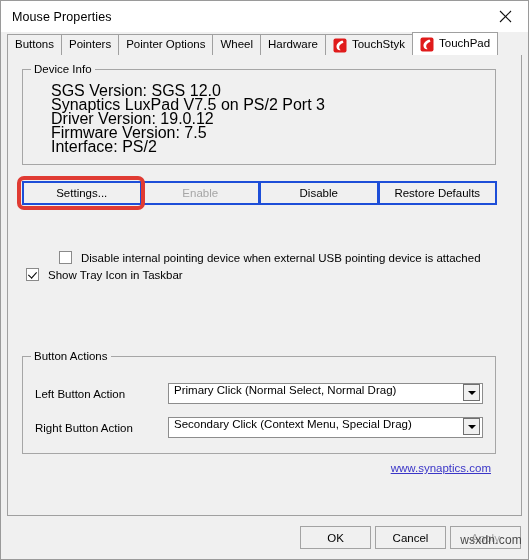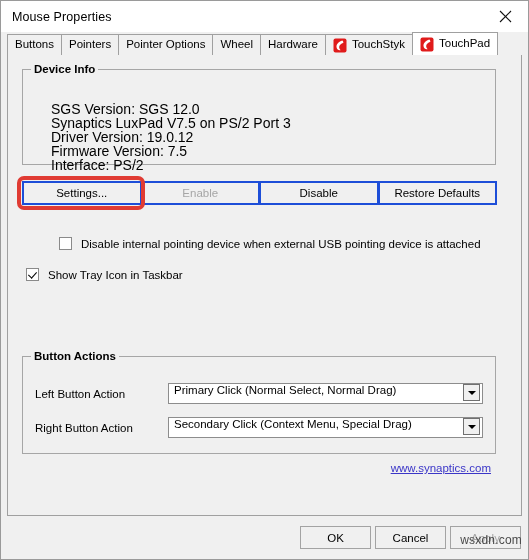--- a/index.html
+++ b/index.html
@@ -116,35 +116,34 @@
   }
   .group > .group-title {
     position: absolute;
     top: -7px;
     left: 8px;
     background: #f0f0f0;
     padding: 0 3px;
     font-size: 11.5px;
     line-height: 12px;
     white-space: nowrap;
-    font-weight: bold;
   }
 
   #device-info-group {
     left: 14px;
     top: 14px;
     width: 474px;
     height: 96px;
   }
   .devinfo-lines {
     position: absolute;
     left: 28px;
-    top: 32px;
+    top: 14px;
     line-height: 14px;
-    font-size: 14px;
+    font-size: 16px;
   }
   .devinfo-lines div { white-space: nowrap; }
 
   
   .btnrow {
     position: absolute;
     left: 14px;
     top: 126px;
     width: 474px;
     height: 24px;
@@ -180,21 +179,21 @@
     z-index: 5;
   }
 
   
   .checkrow {
     position: absolute;
     display: flex;
     align-items: center;
     left: 18px;
   }
-  #chk-disable-internal { top: 182px; padding-left: 33px; }
+  #chk-disable-internal { top: 196px; padding-left: 33px; }
   #chk-show-tray { top: 213px; }
 
   .cbox {
     width: 13px;
     height: 13px;
     border: 1px solid #8a8a8a;
     background: #ffffff;
     box-sizing: border-box;
     margin-right: 9px;
     flex: none;

